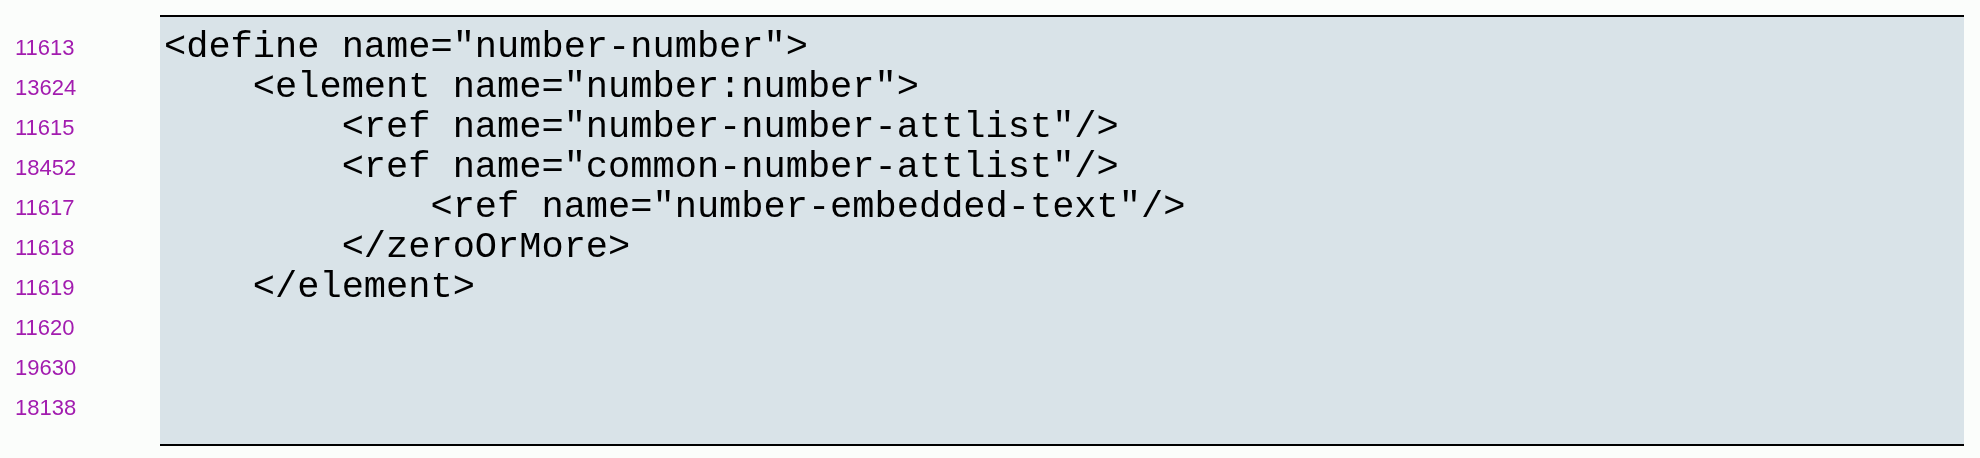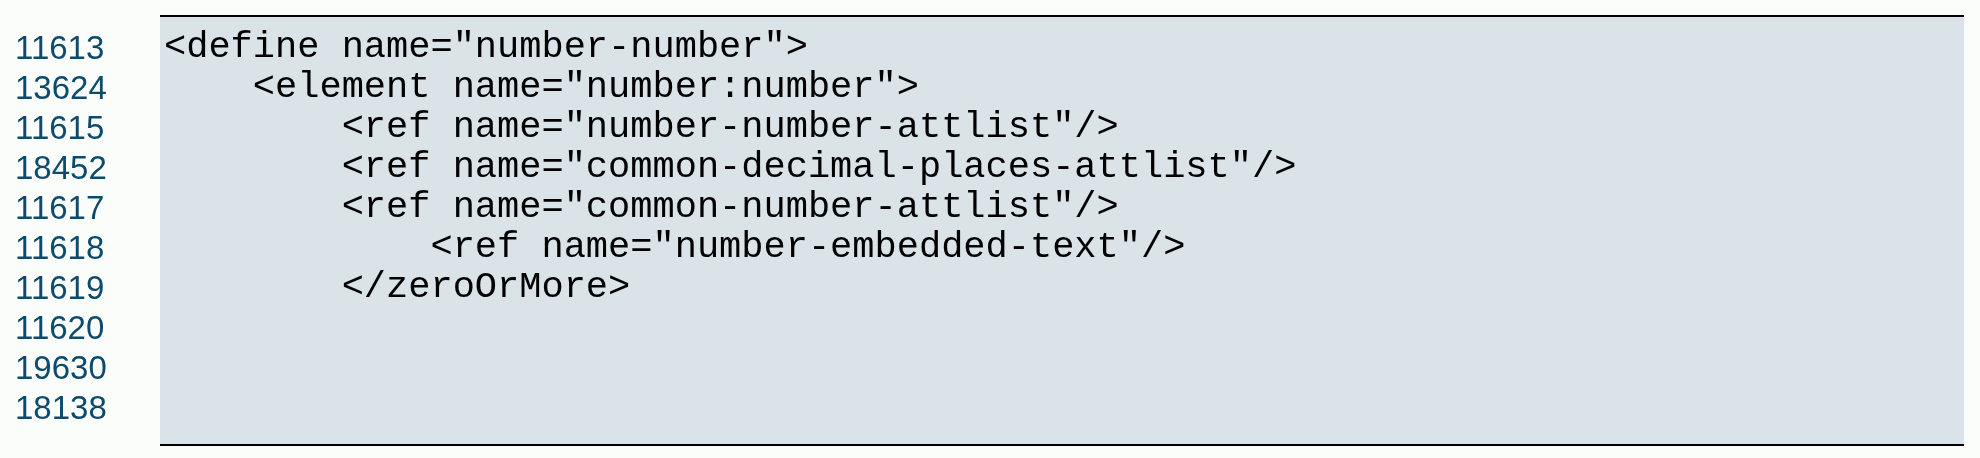--- a/index.html
+++ b/index.html
@@ -12,23 +12,23 @@
     position: relative;
     background: #fbfdfb;
     overflow: hidden;
     font-family: "Liberation Sans", sans-serif;
   }
   .gutter {
     position: absolute;
     left: 15px;
     top: 28px;
     font-family: "Liberation Sans", sans-serif;
-    font-size: 33px;
+    font-size: 22px;
     line-height: 40px;
-    color: #0c4a6e;
+    color: #a21caf;
     letter-spacing: 0px;
   }
   .gutter .num {
     height: 40px;
   }
   .codebox {
     position: absolute;
     left: 160px;
     top: 15px;
     width: 1804px;
@@ -67,18 +67,18 @@
   <div class="num">11620</div>
   <div class="num">19630</div>
   <div class="num">18138</div>
 </div>
 
 <div class="codebox">
   <div class="code">
     <div class="line">&lt;define name="number-number"&gt;</div>
     <div class="line">    &lt;element name="number:number"&gt;</div>
     <div class="line">        &lt;ref name="number-number-attlist"/&gt;</div>
-    <div class="line">        &lt;ref name="common-decimal-places-attlist"/&gt;</div>
     <div class="line">        &lt;ref name="common-number-attlist"/&gt;</div>
     <div class="line">            &lt;ref name="number-embedded-text"/&gt;</div>
     <div class="line">        &lt;/zeroOrMore&gt;</div>
+    <div class="line">    &lt;/element&gt;</div>
   </div>
 </div>
 
 </body></html>

